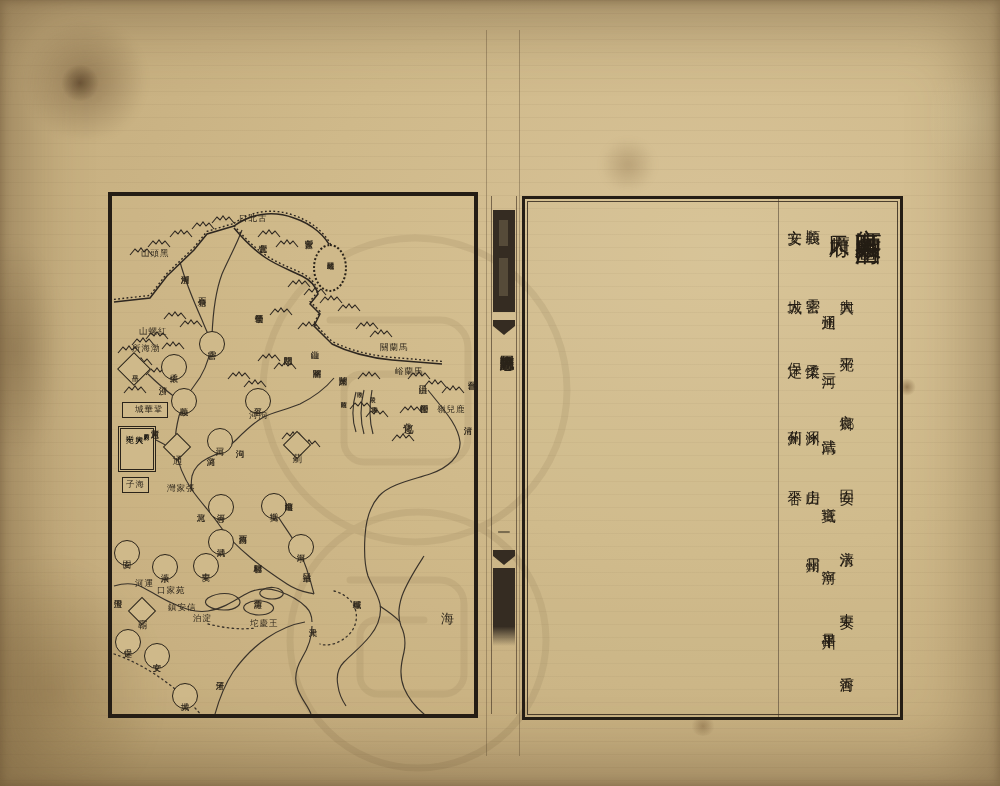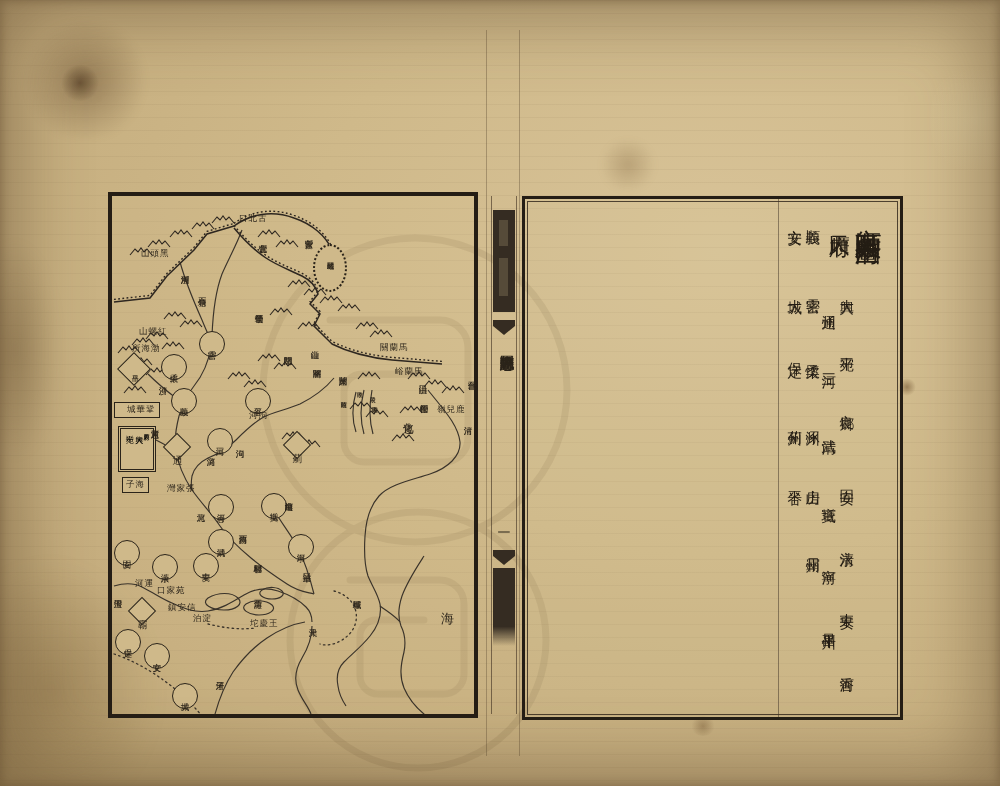--- a/index.html
+++ b/index.html
@@ -233,21 +233,21 @@
       </div>
       <div class="f fd" style="left: 175px; top: 239px; width: 18px; height: 18px;">
         <span style="font-size: 10px;">薊</span>
       </div>
       <div class="f fd" style="left: 20px; top: 405px; width: 18px; height: 18px;">
         <span style="font-size: 10px;">霸</span>
       </div>
       <div class="f fo" style="left: 201px; top: 48px; width: 30px; height: 44px;">
         <span>黑峪關城</span>
       </div>
-      <div class="f fbh" style="left: 2px; top: 206px; padding-left: 12px;">城華鞏</div>
+      <div class="f fbh" style="left: 10px; top: 206px; padding-left: 12px;">城華鞏</div>
       <div class="f fbh" style="left: 10px; top: 281px;">子海</div>
       <div class="f fv" style="left: 68px; top: 73px;">潮河所</div>
       <div class="f fv" style="left: 85px; top: 95px;">石塘嶺</div>
       <div class="f fv" style="left: 146px; top: 42px;">古北營</div>
       <div class="f fv" style="left: 192px; top: 37px;">曹家營</div>
       <div class="f fv" style="left: 142px; top: 112px;">墙子嶺營</div>
       <div class="f fv" style="left: 198px; top: 148px;">鍾山</div>
       <div class="f fv" style="left: 171px; top: 154px;">龍門關</div>
       <div class="f fv" style="left: 200px; top: 167px;">將軍關</div>
       <div class="f fv" style="left: 226px; top: 174px;">黃崖關</div>

